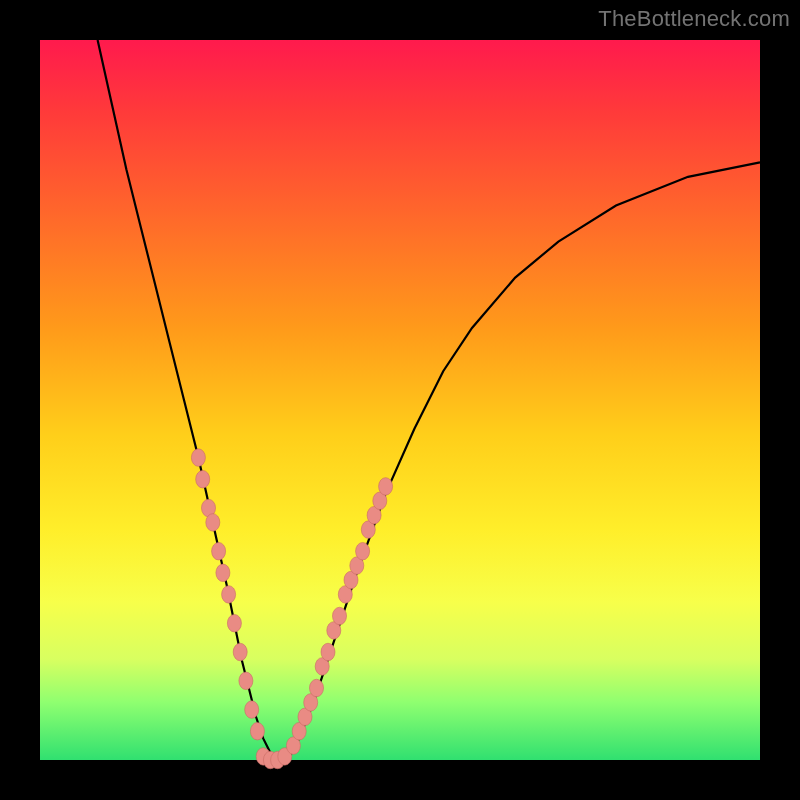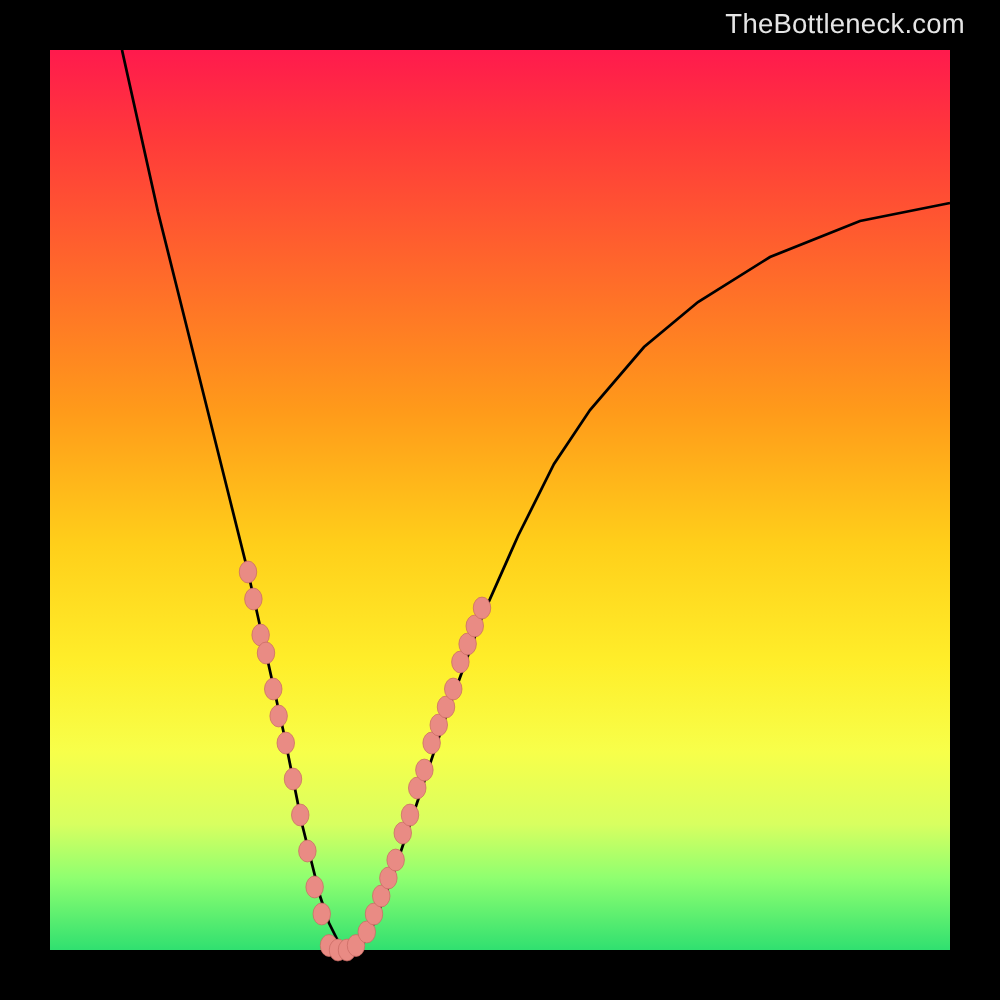--- a/index.html
+++ b/index.html
@@ -33,22 +33,22 @@
       #ffee2a 68%,
       #f7ff4a 78%,
       #d8ff60 86%,
       #8fff70 92%,
       #30e070 100%
     );
   }
   .watermark {
     position: absolute;
     top: 6px;
-    right: 28px;
-    color: #e5e5e5;
+    right: 10px;
+    color: #737373;
     font-size: 22px;
     font-weight: 500;
     letter-spacing: 0.2px;
     z-index: 10;
     user-select: none;
   }
   svg.curve {
     position: absolute;
     left: 0;
     top: 0;

